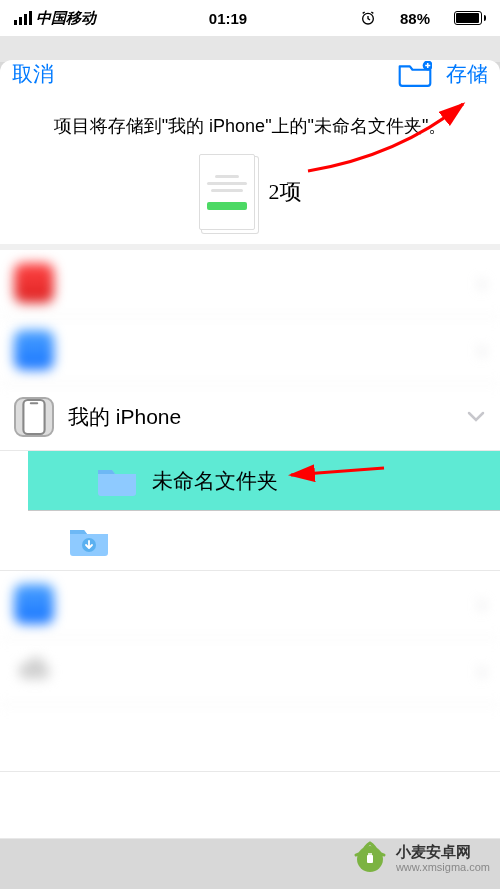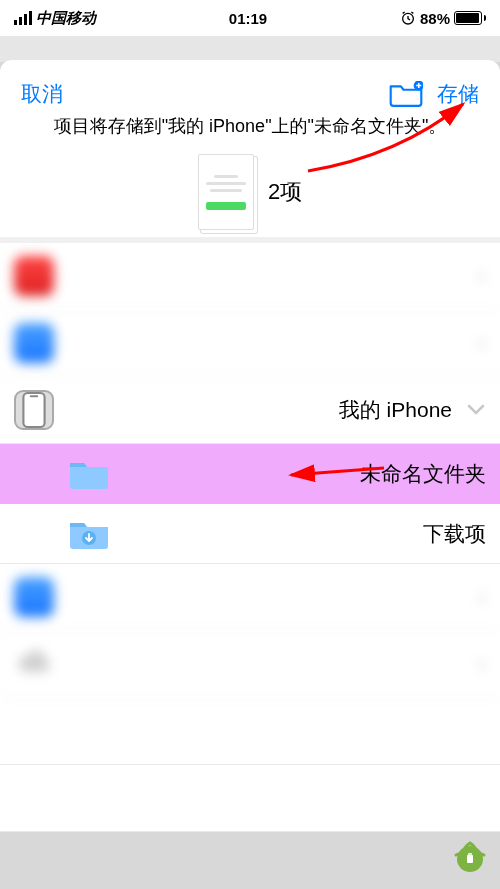--- a/index.html
+++ b/index.html
@@ -15,21 +15,21 @@
       height: 36px;
       background: #fff;
       display: flex;
       align-items: center;
       justify-content: space-between;
       padding: 0 14px;
       font-size: 15px;
       font-weight: 600;
     }
     .status-left { display: flex; align-items: center; gap: 4px; font-style: italic; }
-    .status-right { display: flex; align-items: center; gap: 4px; justify-content: center; }
+    .status-right { display: flex; align-items: center; gap: 24px; justify-content: center; }
     .signal-bars { display: flex; align-items: flex-end; gap: 2px; }
     .bar { width: 3px; background: #000; }
     .b1 { height: 5px; } .b2 { height: 8px; } .b3 { height: 11px; } .b4 { height: 14px; }
     .battery-wrap { display: flex; align-items: center; gap: 2px; }
     .battery {
       width: 28px; height: 14px;
       border: 1.5px solid #000; border-radius: 3px;
       position: relative;
     }
     .battery-fill { position: absolute; left: 1px; top: 1px; bottom: 1px; width: 88%; background: #000; border-radius: 1px; }
@@ -37,72 +37,72 @@
     .alarm-icon { width: 16px; height: 16px; }
     .gray-band { height: 26px; background: #e6e6e6; }
     .sheet {
       background: #fff;
       border-radius: 12px 12px 0 0;
       margin-top: -2px;
     }
     .sheet-header {
       height: 48px;
       display: flex;
-      align-items: flex-end;
+      align-items: flex-start;
       justify-content: space-between;
-      padding: 0 21px;
+      padding: 0 12px;
     }
     .hbtn { font-size: 21px; color: #007aff; }
     .header-right { display: flex; align-items: center; gap: 14px; }
     .new-folder-icon { width: 34px; height: 26px; position: relative; }
     .desc {
       text-align: center;
       font-size: 18px;
       padding: 6px 20px 10px;
       color: #000;
     }
     .preview-area {
       display: flex;
       align-items: center;
       justify-content: center;
       gap: 14px;
-      padding: 6px 0 7px;
+      padding: 6px 0 14px;
+      font-family: Liberation Serif, serif;
     }
     .preview-stack {
       width: 56px; height: 76px;
       border: 1px solid #ddd; border-radius: 2px; background: #fff;
       box-shadow: 3px 3px 0 #fff, 3px 3px 0 1px #ddd;
       display: flex; flex-direction: column; align-items: center; justify-content: center;
       gap: 4px; padding: 6px;
     }
     .prev-line { width: 40px; height: 3px; background: #e0e0e0; border-radius: 2px; }
     .prev-bar { width: 40px; height: 8px; background: #4cd964; border-radius: 2px; margin-top: 6px; }
     .count { font-size: 22px; }
     .list { background: #fff; }
     .row {
       height: 67px;
       display: flex;
       align-items: center;
       padding: 0 14px 0 14px;
       border-bottom: 1px solid #e8e8e8;
       gap: 14px;
       position: relative;
-      text-align: right;
     }
     .row.blur { filter: blur(6px); }
     .row-icon {
       width: 40px; height: 40px; border-radius: 9px; flex-shrink: 0;
     }
     .row-icon.red { background: linear-gradient(#f44,#d22); }
     .row-icon.blue { background: linear-gradient(#4aa0ff,#1976ff); }
     .row-icon.gray { background: #ddd; border: 2px solid #aaa; display: flex; align-items: center; justify-content: center;}
     .row-icon.cloud { background: transparent; display:flex; align-items:center; justify-content:center;}
     .row-label { font-size: 21px; flex: 1; color: #000; }
     .folder-row { padding-left: 68px; height: 60px; gap: 14px; }
-    .folder-row.selected { background: #f0abfc; }
+    .folder-row.selected { background: #5eead4; margin-left: 28px; }
     .folder-icon { width: 42px; height: 32px; flex-shrink: 0; }
     .chevron { color: #c7c7cc; font-size: 24px; }
     .arrow1 {
       position: absolute; top: 96px; left: 298px; width: 180px; height: 80px;
       pointer-events: none;
     }
     .arrow2 {
       position: absolute; top: 460px; left: 286px; width: 100px; height: 22px;
       pointer-events: none;
     }
@@ -214,21 +214,20 @@
     <span class="row-label">未命名文件夹</span>
   </div>
 
   <div class="row folder-row">
     <svg class="folder-icon" viewBox="0 0 42 32">
       <path d="M2 5 h14 l3 4 h21 v19 a3 3 0 0 1 -3 3 h-32 a3 3 0 0 1 -3 -3 z" fill="#8ecaff"></path>
       <path d="M2 5 h14 l3 4 h-17 z" fill="#6db8f5"></path>
       <circle cx="21" cy="20" r="7" fill="#5ab0f0"></circle>
       <path d="M21 16v6m-3-2l3 3 3-3" stroke="#fff" stroke-width="1.8" fill="none" stroke-linecap="round" stroke-linejoin="round"></path>
     </svg>
-    <span class="row-label">下载项</span>
   </div>
 
   <div class="row blur">
     <div class="row-icon blue"></div>
     <span class="row-label"> </span>
     <span class="chevron">›</span>
   </div>
 
   <div class="row blur" style="border-bottom:1px solid #e8e8e8;">
     <div class="row-icon cloud">
@@ -263,13 +262,17 @@
 </svg>
 
 <div class="watermark">
   <svg class="wm-logo" viewBox="0 0 40 40">
     <circle cx="20" cy="20" r="13" fill="#7cb342"></circle>
     <path d="M20 4 C 14 8 10 16 12 24 M20 4 C 26 8 30 16 28 24 M6 16 C 10 14 16 14 20 18 M34 16 C 30 14 24 14 20 18" stroke="#7cb342" stroke-width="3" fill="none" stroke-linecap="round"></path>
     <rect x="17" y="16" width="6" height="8" rx="1" fill="#fff"></rect>
     <circle cx="19" cy="15" r="1" fill="#fff"></circle>
       <circle cx="21" cy="15" r="1" fill="#fff"></circle>
   </svg>
+  <div class="wm-text">
+    <div class="line1">小麦安卓网</div>
+    <div class="line2">www.xmsigma.com</div>
+  </div>
 </div>
 
 </body></html>

